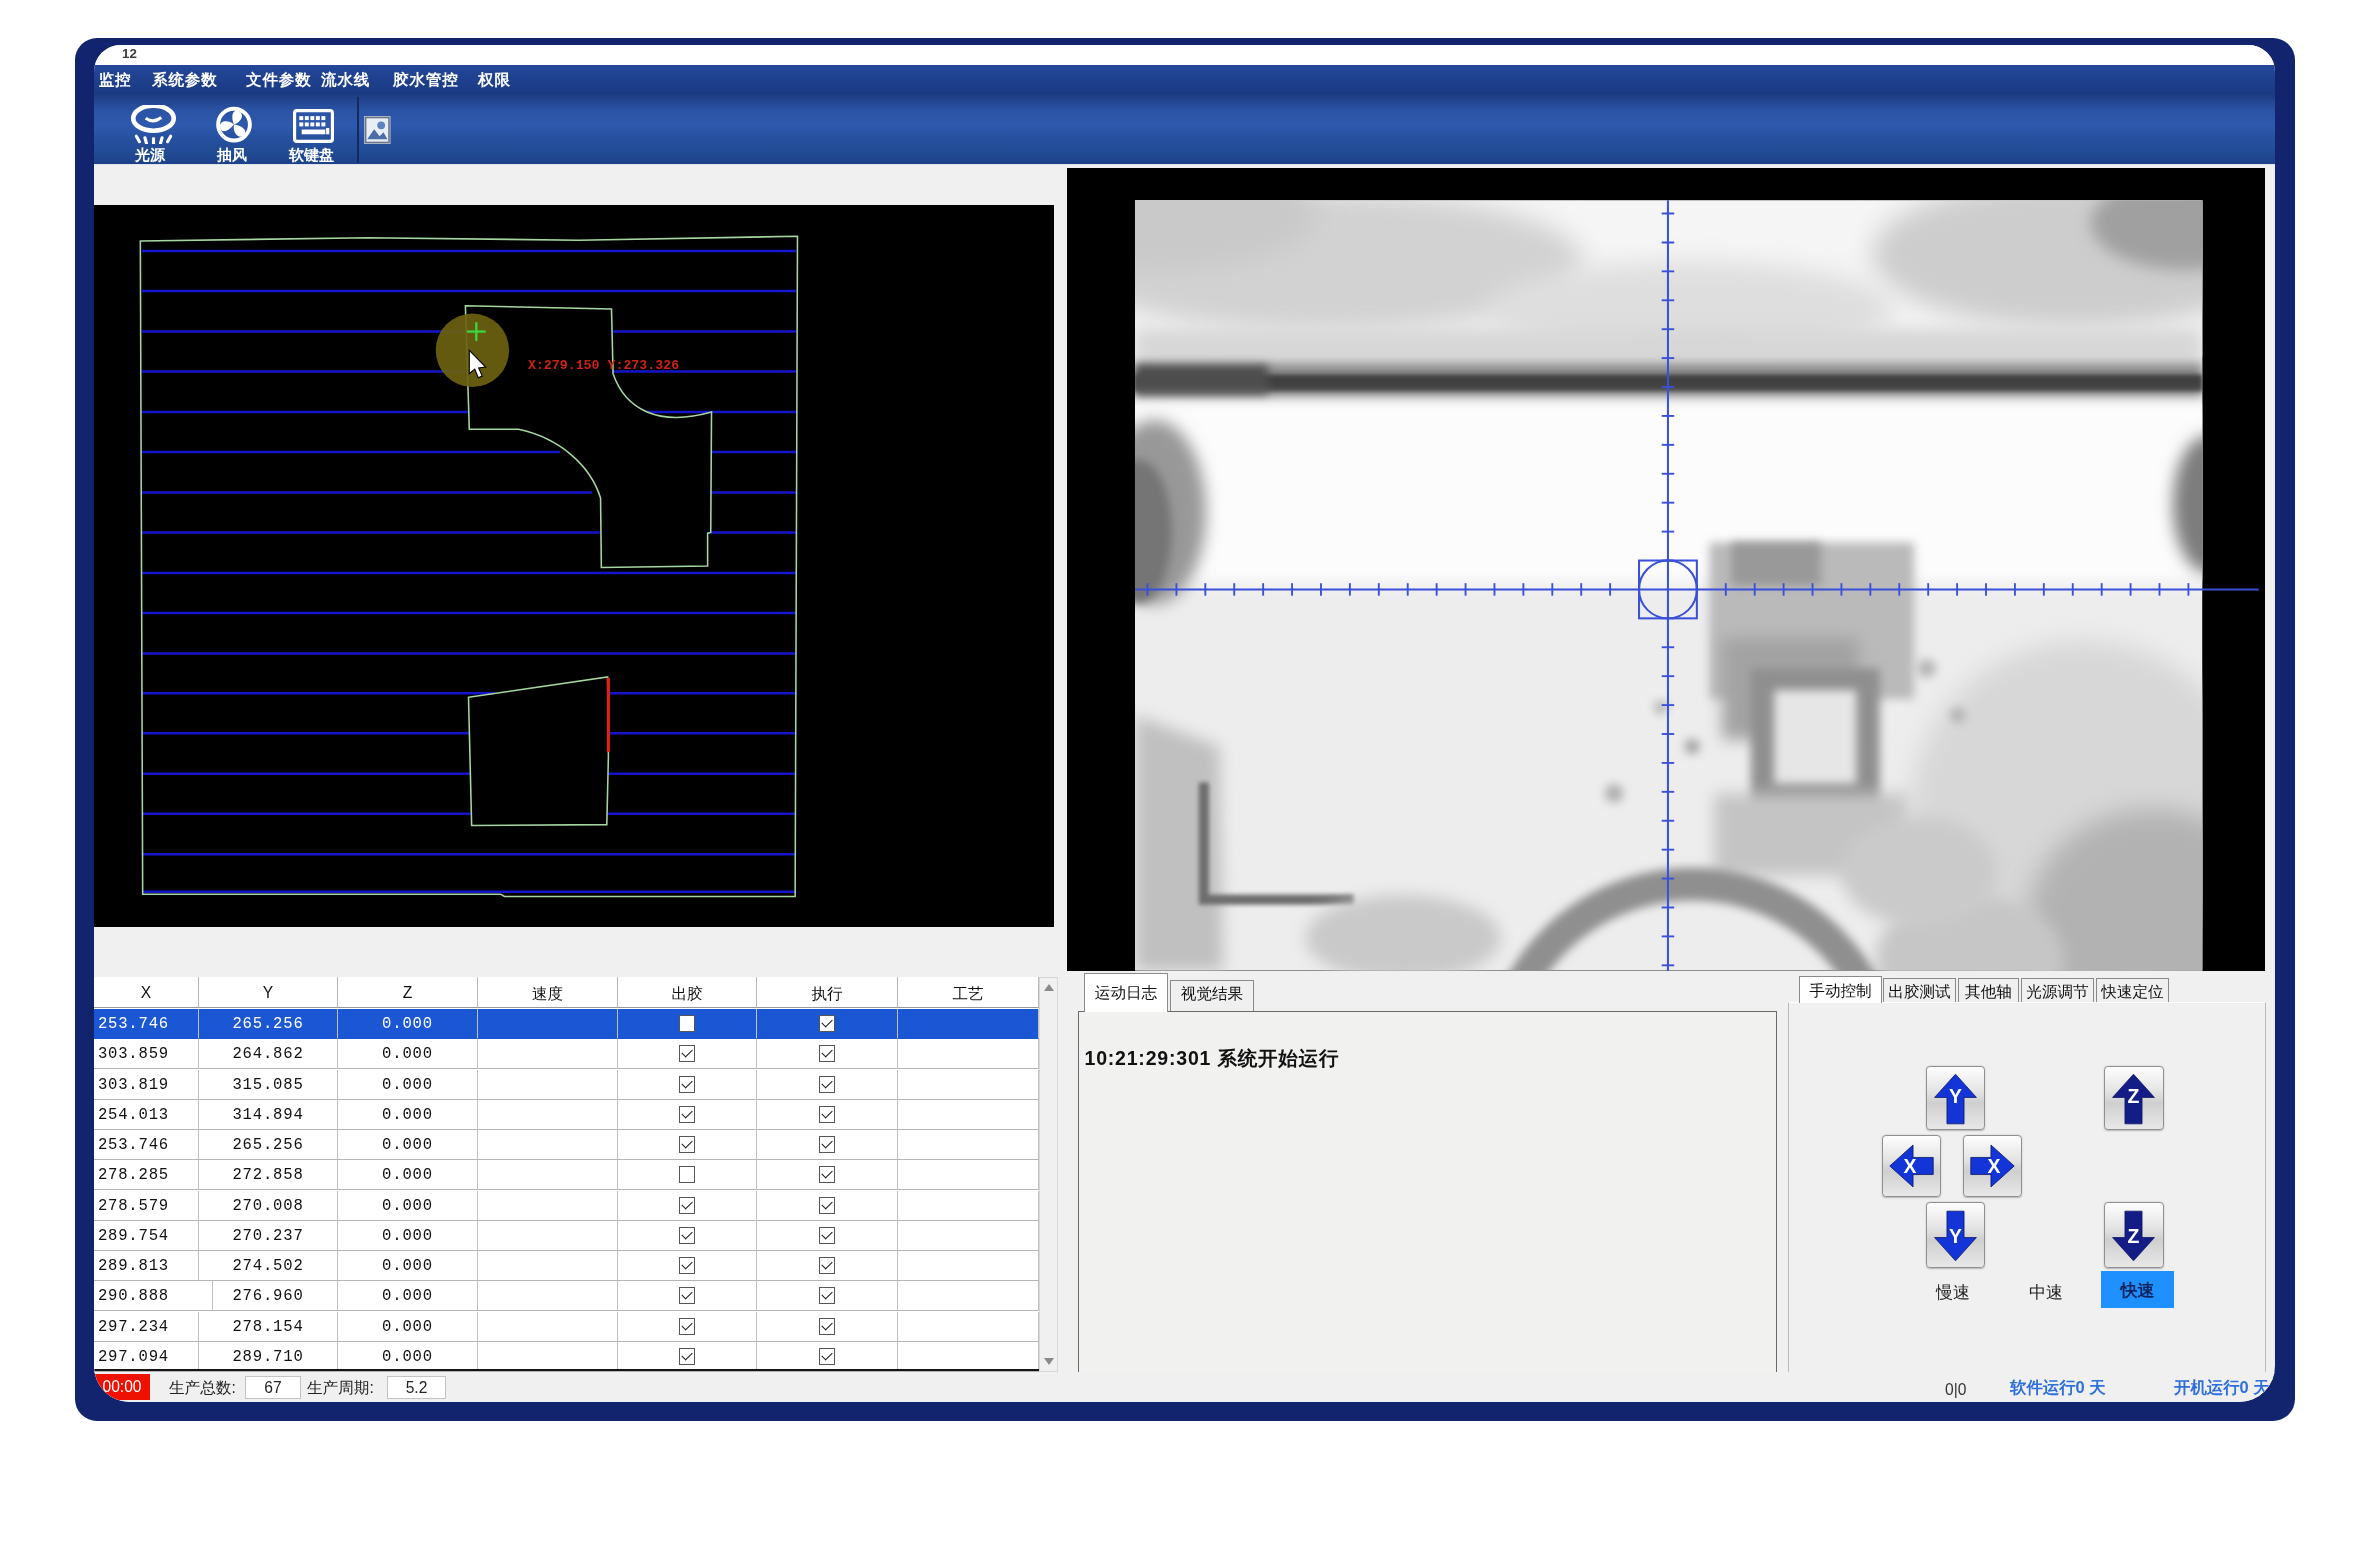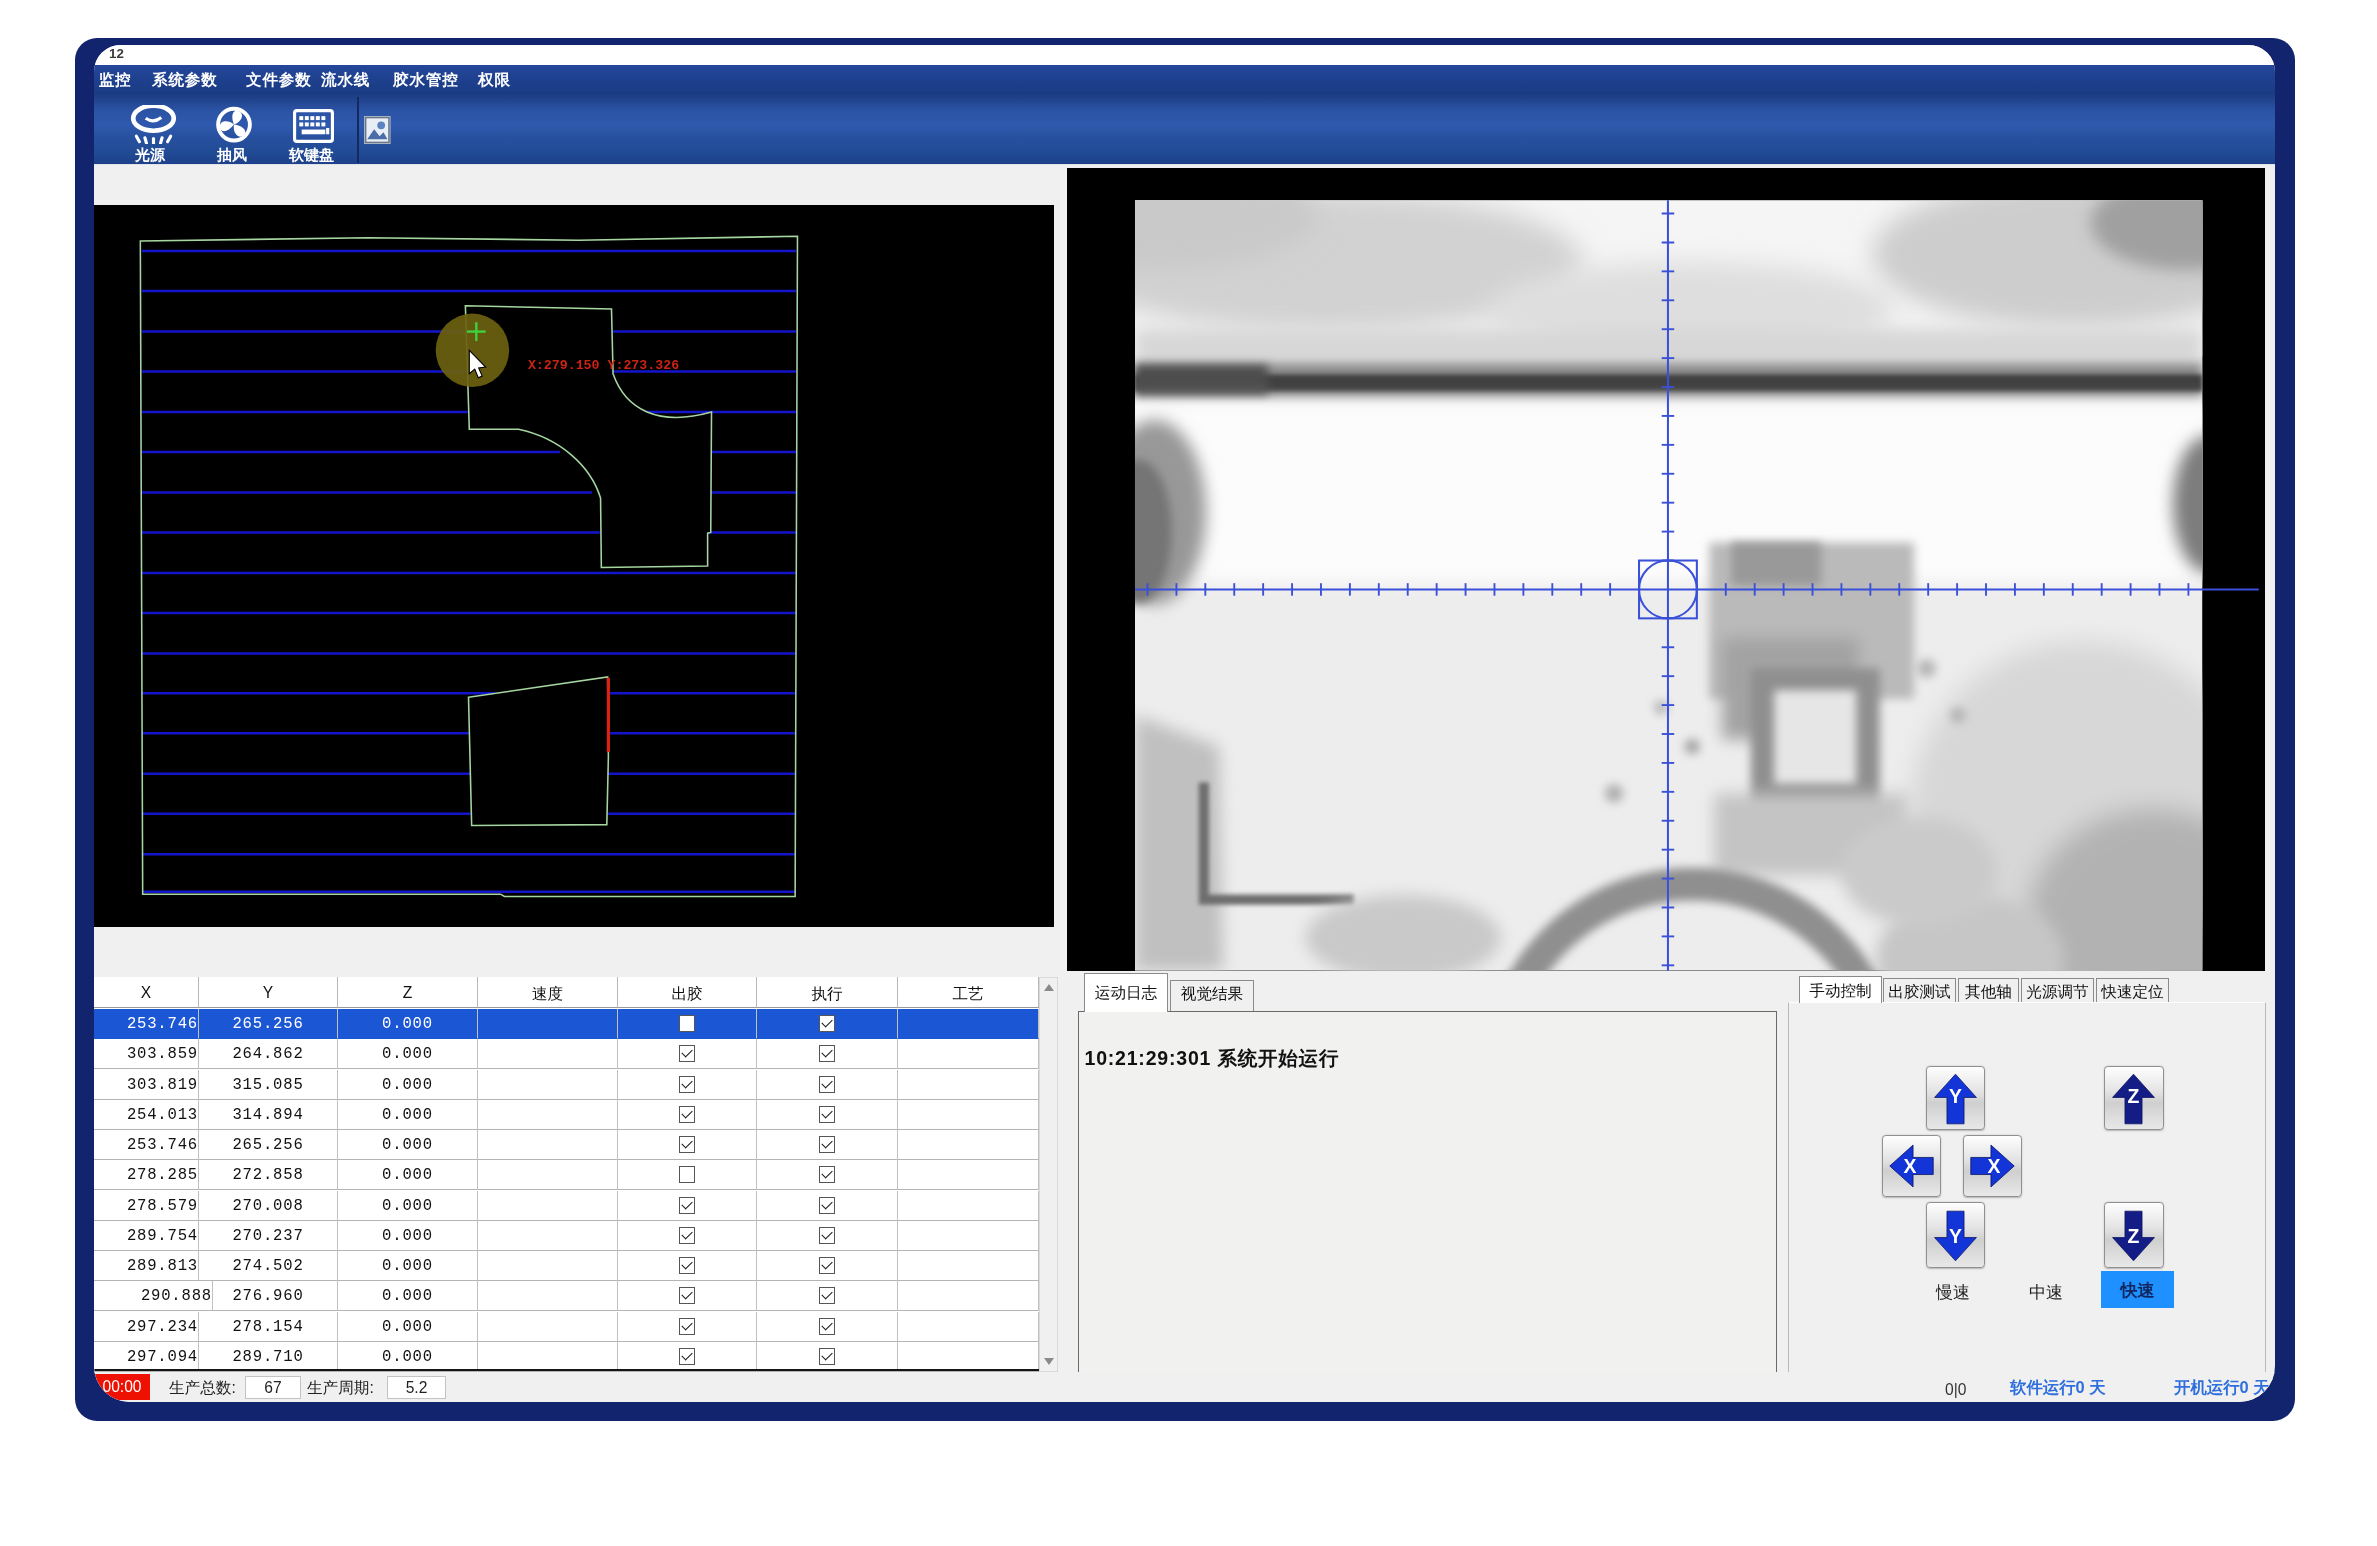--- a/index.html
+++ b/index.html
@@ -3,37 +3,37 @@
 <meta charset="utf-8">
 <style>
 * { margin:0; padding:0; box-sizing:border-box; }
 html,body { width:2377px; height:1547px; background:#ffffff; font-family:"Liberation Sans",sans-serif; overflow:hidden; }
 #stage { position:absolute; left:0; top:0; width:2377px; height:1547px; background:#fff; }
 #frame { position:absolute; left:75px; top:38px; width:2220px; height:1383px; background:#13246f; border-radius:22px; }
 #app { position:absolute; left:94px; top:45px; width:2181px; height:1357px; background:#f0f0f0; border-radius:26.6px 26.6px 36px 36px; overflow:hidden; }
 .abs { position:absolute; }
 
 #titlebar { left:0; top:0; width:2181px; height:19.5px; background:#ffffff; }
-#title12 { left:15px; top:0.8px; font-size:13.3px; font-weight:bold; color:#3a3a3a; }
+#title12 { left:28px; top:0.8px; font-size:13.3px; font-weight:bold; color:#3a3a3a; }
 #menubar { left:0; top:19.5px; width:2181px; height:30.5px; background:linear-gradient(180deg,#24479b 0%,#1d3f8c 55%,#1a3a83 100%); }
 .mi { position:absolute; top:5.5px; color:#fff; font-size:15.6px; font-weight:bold; letter-spacing:0.8px; }
 #toolbar { left:0; top:50px; width:2181px; height:70px; background:linear-gradient(180deg,#1d3d84 0%,#2b53a4 22%,#2f59ae 42%,#27519f 62%,#204a93 85%,#1d4089 100%); border-bottom:1.6px solid #dfe3ea; }
 .tlabel { position:absolute; color:#fff; font-size:15px; font-weight:bold; }
 #tsep { left:263px; top:2.3px; width:1.6px; height:66px; background:#14295e; }
 
 #canvas { left:0; top:160px; width:960px; height:722px; background:#000; }
 #canlabels { left:0; top:882px; width:960px; height:40px; background:#fff; border-bottom:1.6px solid #cfcfcf; }
 .clab { position:absolute; top:11.7px; font-family:"Liberation Mono",monospace; font-size:15.6px; font-weight:bold; color:#111; }
 
 #dtable { left:0; top:932px; width:945px; height:395px; background:#fff; font-family:"Liberation Mono",monospace; }
 .hd { position:absolute; top:0; height:31px; border-right:0.8px solid #b8b8b8; border-bottom:0.8px solid #9a9a9a; text-align:center; font-family:"Liberation Sans",sans-serif; font-size:15.6px; color:#111; padding-top:7px; background:#fff; }
 .trow { position:absolute; left:0; width:945px; height:30px; background:#fff; }
 .trow.sel { background:#1b57d4; color:#fff; }
 .tcell { position:absolute; top:0; height:100%; border-right:0.8px solid #c0c0c0; border-bottom:0.8px solid #b4b4b4; font-size:15.6px; letter-spacing:0.8px; padding-top:6.3px; text-align:center; color:#111; }
-.tcell.c0 { text-align:right; padding-left:3.9px; }
+.tcell.c0 { text-align:left; padding-left:3.9px; }
 .sel .tcell { color:#fff; border-bottom:0.8px solid #1b57d4; }
 .cb { position:absolute; top:6.3px; width:16.4px; height:16.4px; background:#fff; border:1.6px solid #555; }
 .cb.on::after { content:""; position:absolute; left:2.3px; top:3.1px; width:8.6px; height:4.7px; border-left:1.6px solid #1a1a1a; border-bottom:1.6px solid #1a1a1a; transform:rotate(-45deg); }
 #tscroll { left:945px; top:932px; width:19px; height:395px; background:#f0f0f0; border:0.8px solid #d9d9d9; }
 .sarr { position:absolute; left:3.9px; width:0; height:0; border-left:5.5px solid transparent; border-right:5.5px solid transparent; }
 
 #sbar { left:0; top:1327px; width:2181px; height:30px; background:#f0f0f0; }
 .st { position:absolute; top:6.3px; font-size:15.6px; color:#222; }
 .stbox { position:absolute; top:3.9px; height:23px; background:#fff; border:0.8px solid #c3c3c3; text-align:center; font-size:15.6px; color:#222; padding-top:2.3px; }
 .stblue { position:absolute; top:4.7px; font-size:16.4px; font-weight:bold; color:#2e6fdd; }

